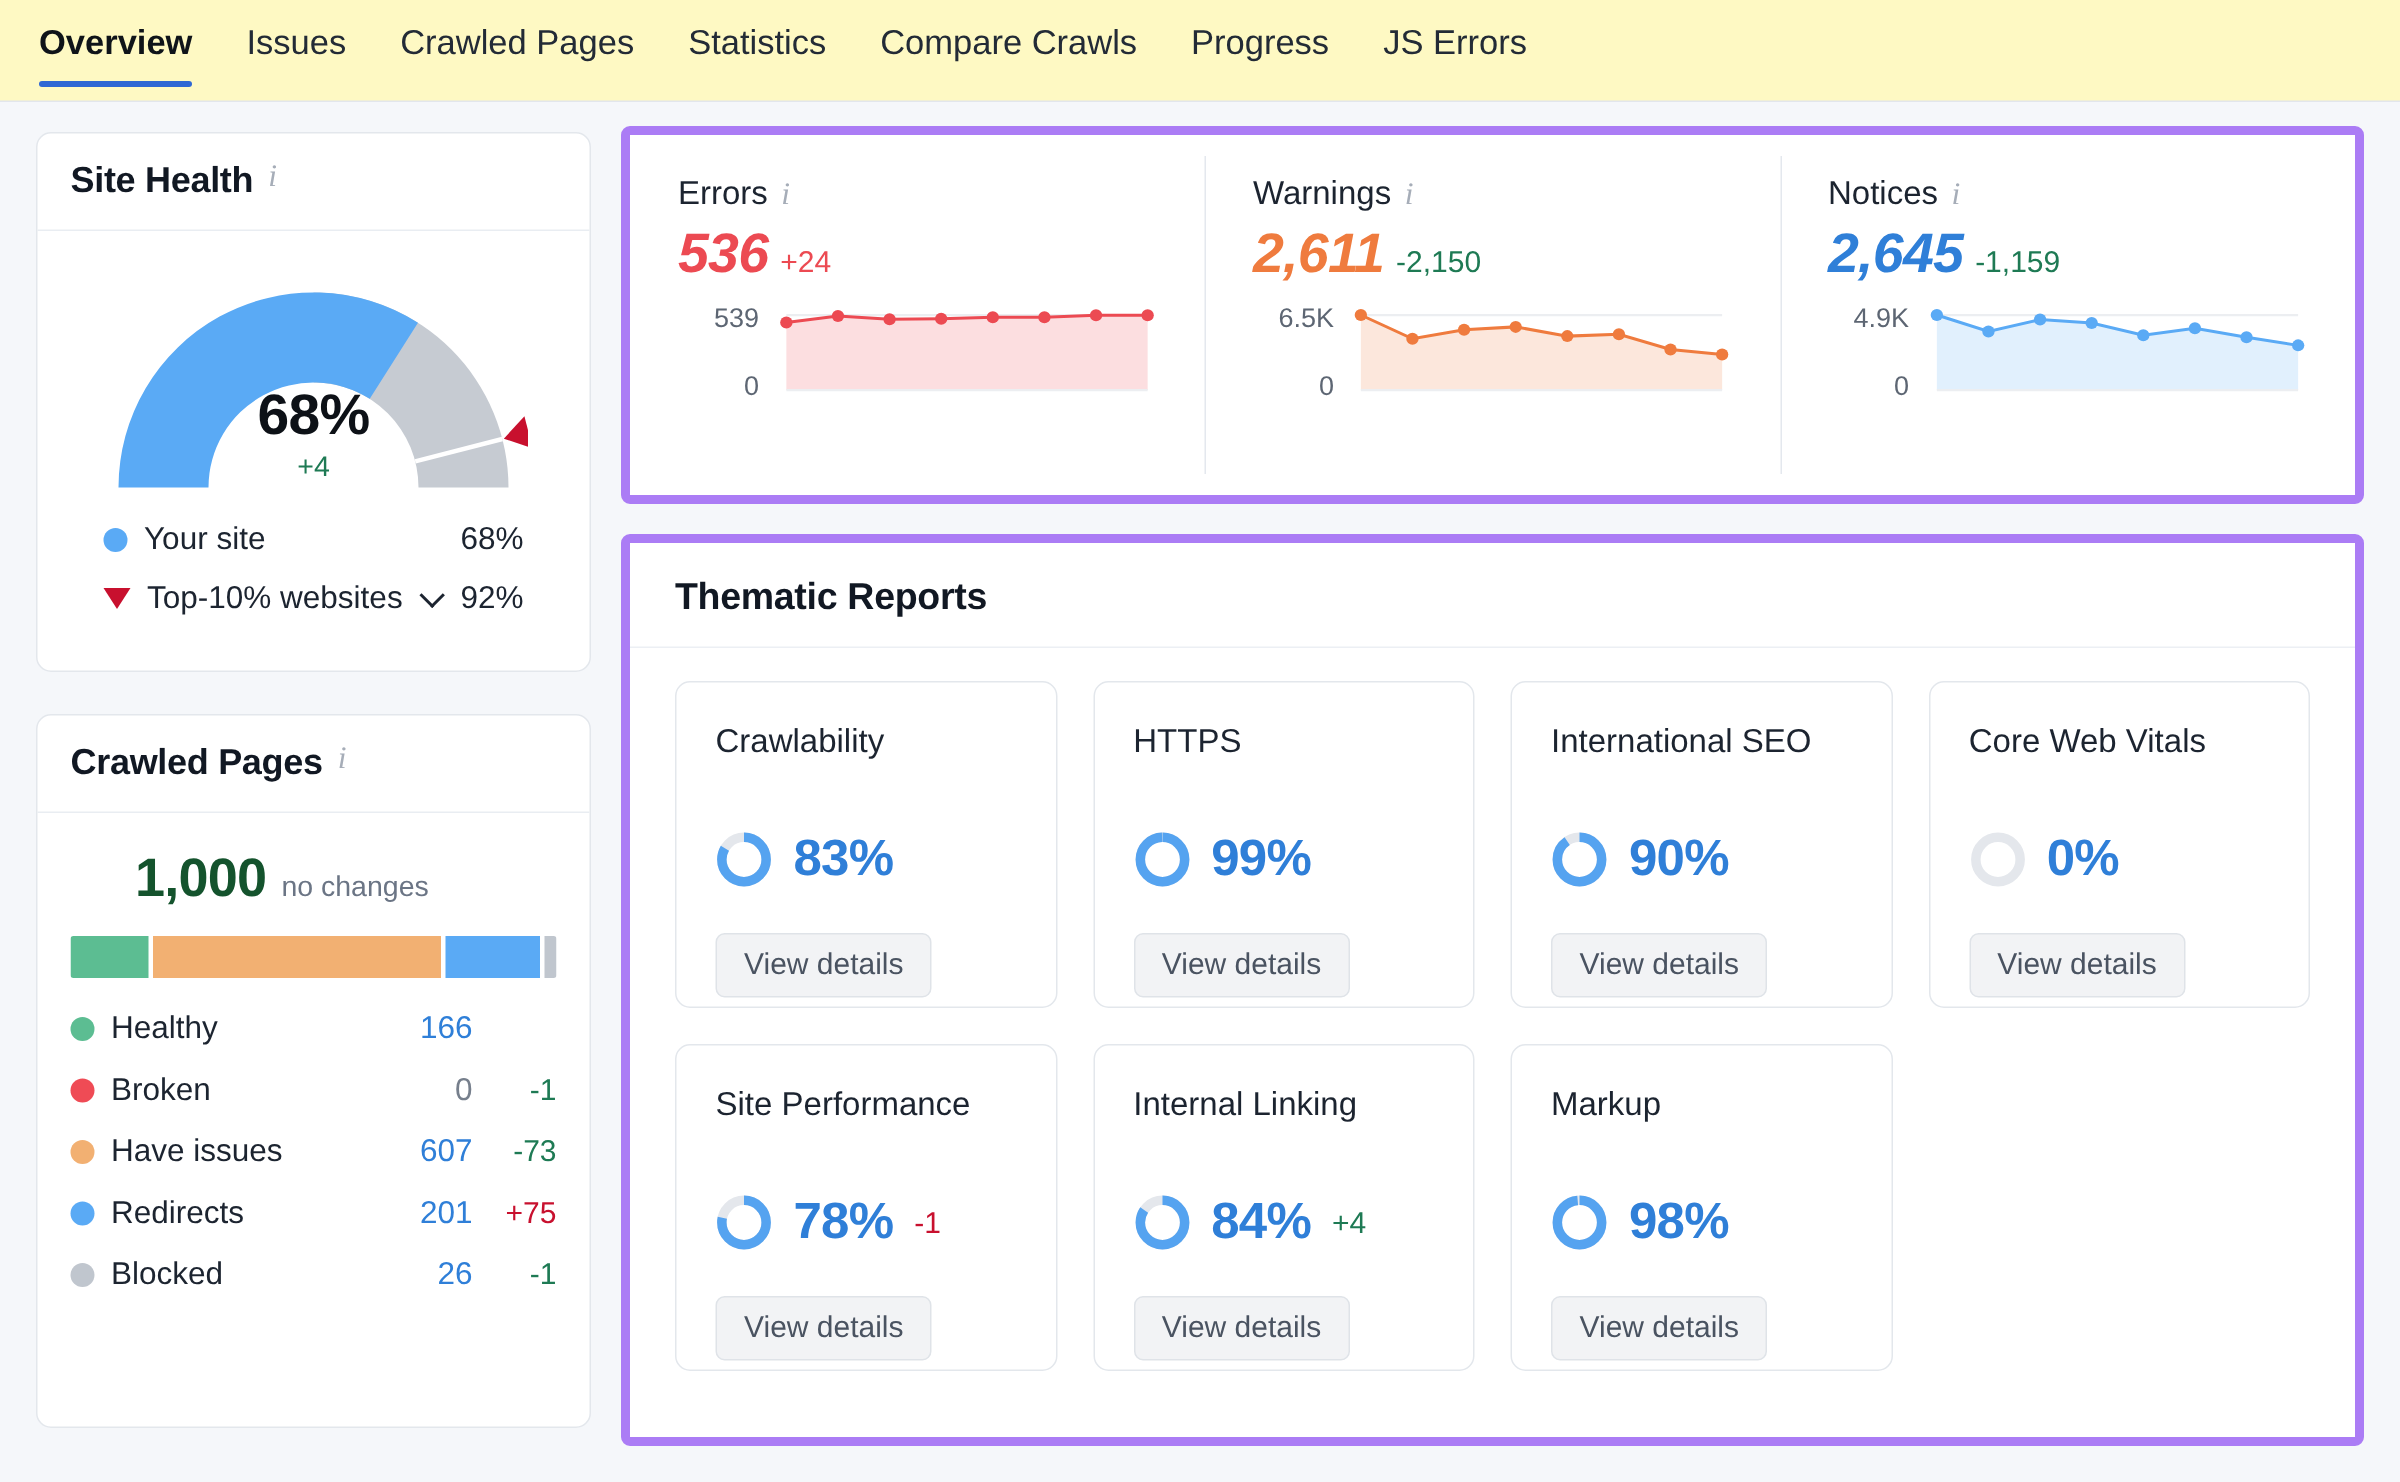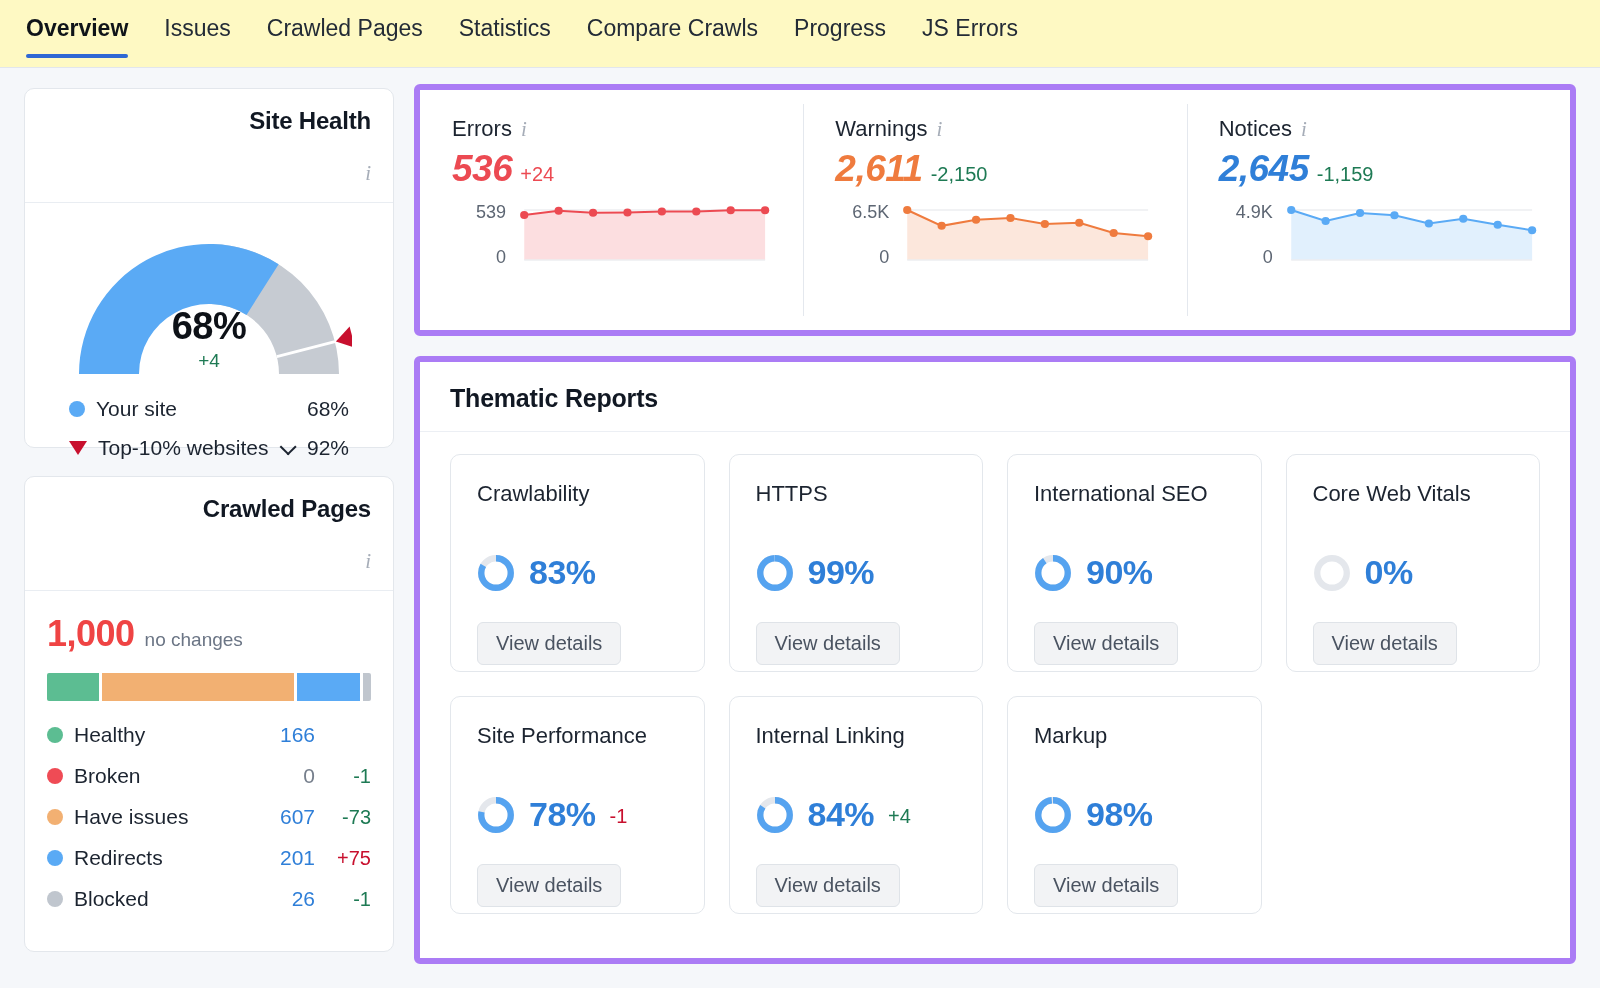--- a/index.html
+++ b/index.html
@@ -36,22 +36,22 @@
     content: ""; position: absolute;
     left: 0; right: 18px; bottom: 0; height: 4px;
     background: #2f68d4; border-radius: 2px;
   }
 
   
   .card {
     background: #fff; border: 1px solid #e3e7ec; border-radius: 10px;
   }
   .card-head {
-    display: flex; align-items: flex-end; gap: 28px;
-    padding: 18px 22px; border-bottom: 1px solid #e9edf2; flex-direction: column;
+    display: flex; align-items: flex-start; gap: 10px;
+    padding: 18px 22px; border-bottom: 1px solid #e9edf2;
   }
   .card-title { font-size: 24px; font-weight: bold; color: #111823; letter-spacing: -0.2px; }
   .info-i {
     font-family: "Liberation Serif", serif; font-style: italic;
     font-size: 21px; color: #a6adb8; line-height: 1; cursor: pointer;
     user-select: none;
   }
 
   #site-health-card { position: absolute; left: 24px; top: 88px; width: 370px; height: 360px; }
   #crawled-card     { position: absolute; left: 24px; top: 476px; width: 370px; height: 476px; }
@@ -79,21 +79,21 @@
     border-top: 14px solid #c8102e;
   }
   .chev {
     display: inline-block; width: 12px; height: 12px; margin-left: 12px;
     border-right: 2.6px solid #1c2430; border-bottom: 2.6px solid #1c2430;
     transform: rotate(45deg) translateY(-3px); cursor: pointer; flex: none;
   }
 
   .cp-body { padding: 22px 22px 0; }
   .cp-total { display: flex; align-items: baseline; gap: 10px; }
-  .cp-num { font-size: 36px; font-weight: bold; color: #ef4444; letter-spacing: -0.5px; }
+  .cp-num { font-size: 36px; font-weight: bold; color: #14532d; letter-spacing: -0.5px; margin-left: 43px; }
   .cp-note { font-size: 19px; color: #6b7585; }
   .stackbar {
     display: flex; height: 28px; margin-top: 18px; gap: 3px;
     border-radius: 2px; overflow: hidden;
   }
   .stackbar span { display: block; height: 100%; }
   .cp-legend { margin-top: 22px; }
   .cp-row {
     display: flex; align-items: center;
     font-size: 21px; color: #1c2430; margin-bottom: 17px;

